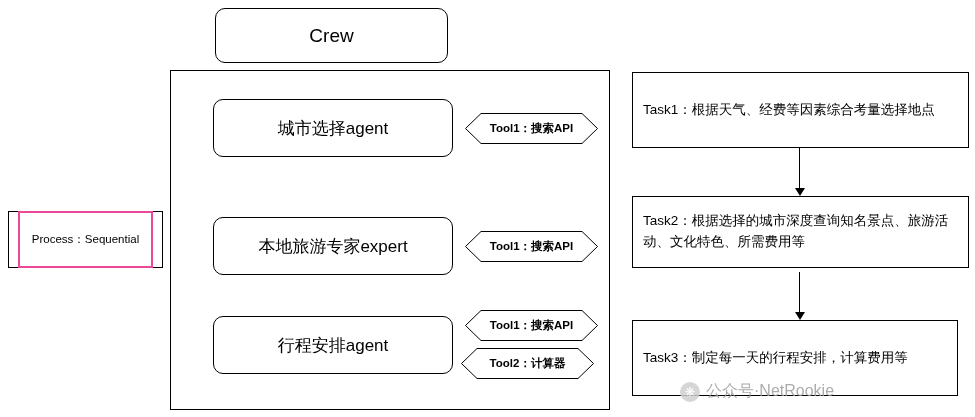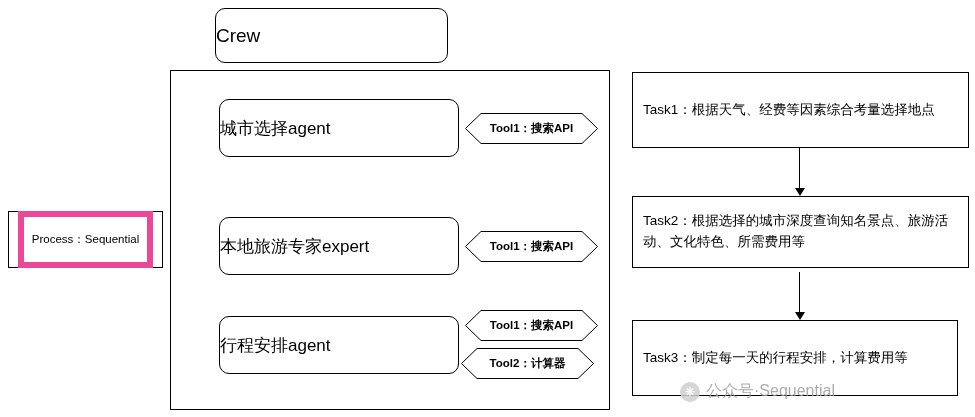--- a/index.html
+++ b/index.html
@@ -15,20 +15,21 @@
     font-family: "Liberation Sans", sans-serif;
     overflow: hidden;
   }
   .box {
     position: absolute;
     box-sizing: border-box;
     background: #ffffff;
     border: 1px solid #000000;
     display: flex;
     align-items: center;
+    justify-content: center;
     text-align: center;
     color: #000000;
   }
   .rounded {
     border-radius: 10px;
   }
   .crew-box {
     left: 215px;
     top: 8px;
     width: 233px;
@@ -37,21 +38,21 @@
   }
   .crew-container {
     left: 170px;
     top: 70px;
     width: 440px;
     height: 340px;
     border: 1px solid #000000;
     background: transparent;
   }
   .agent-box {
-    left: 219px;
+    left: 213px;
     width: 240px;
     height: 58px;
     font-size: 17px;
   }
   .agent-1 { top: 99px; }
   .agent-2 { top: 217px; }
   .agent-3 { top: 316px; }
 
   .process-outer {
     position: absolute;
@@ -63,21 +64,21 @@
     border: 1px solid #000000;
     background: #ffffff;
   }
   .process-inner {
     position: absolute;
     left: 18px;
     top: 211px;
     width: 135px;
     height: 57px;
     box-sizing: border-box;
-    border: 6px solid #ec4899;
+    border: 2px solid #ec4899;
     background: #ffffff;
     display: flex;
     align-items: center;
     justify-content: center;
     font-size: 11.5px;
     color: #000000;
     text-align: center;
   }
 
   
@@ -237,16 +238,16 @@
     <div class="arrow-line" style="height:40px;"></div>
     <div class="head"></div>
   </div>
   <div class="arrow arrow-2">
     <div class="arrow-line" style="height:40px;"></div>
     <div class="head"></div>
   </div>
 
   <div class="watermark">
     <span class="wm-logo">❋</span>
-    <span class="wm-text">公众号·Sequential</span>
+    <span class="wm-text">公众号·NetRookie</span>
   </div>
 
 </div>
 
 </body></html>

